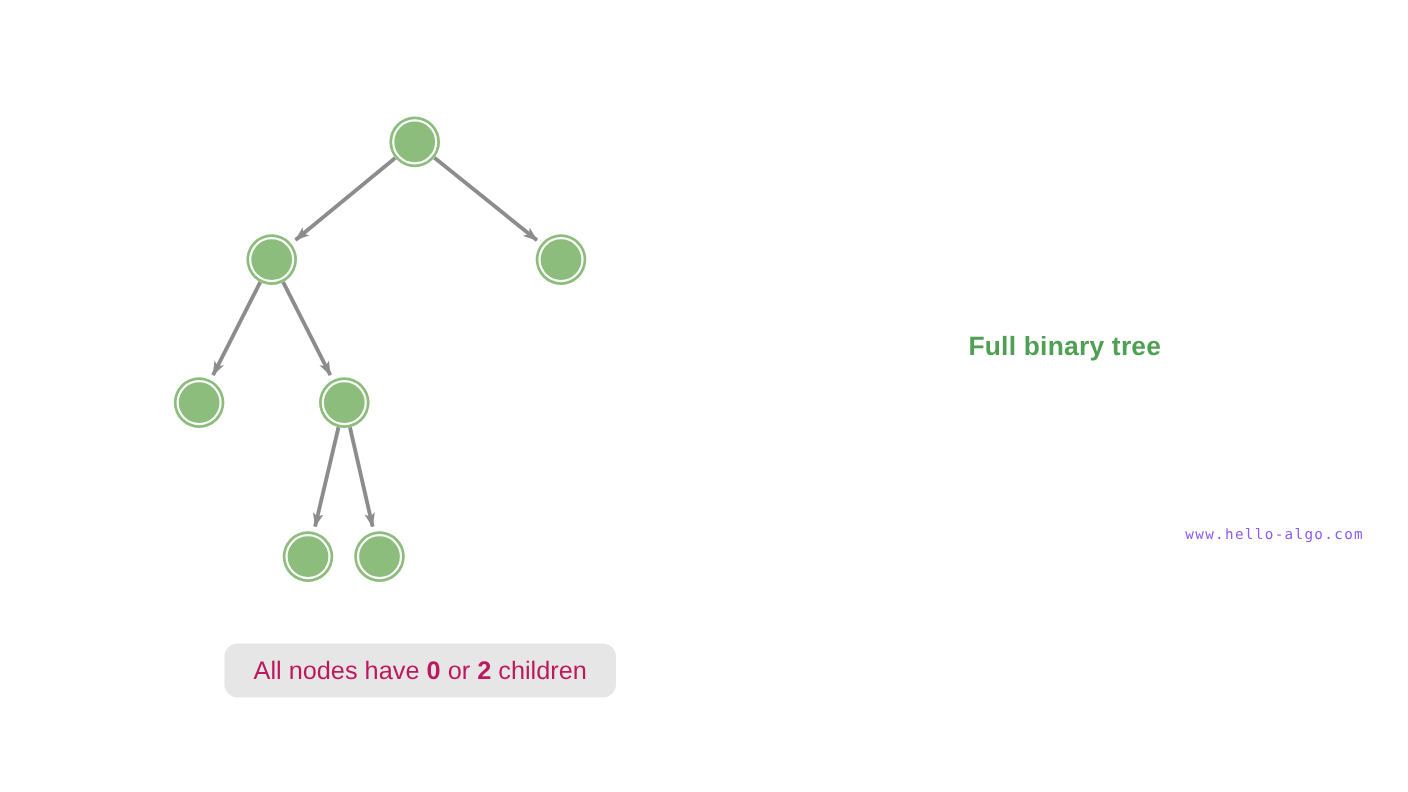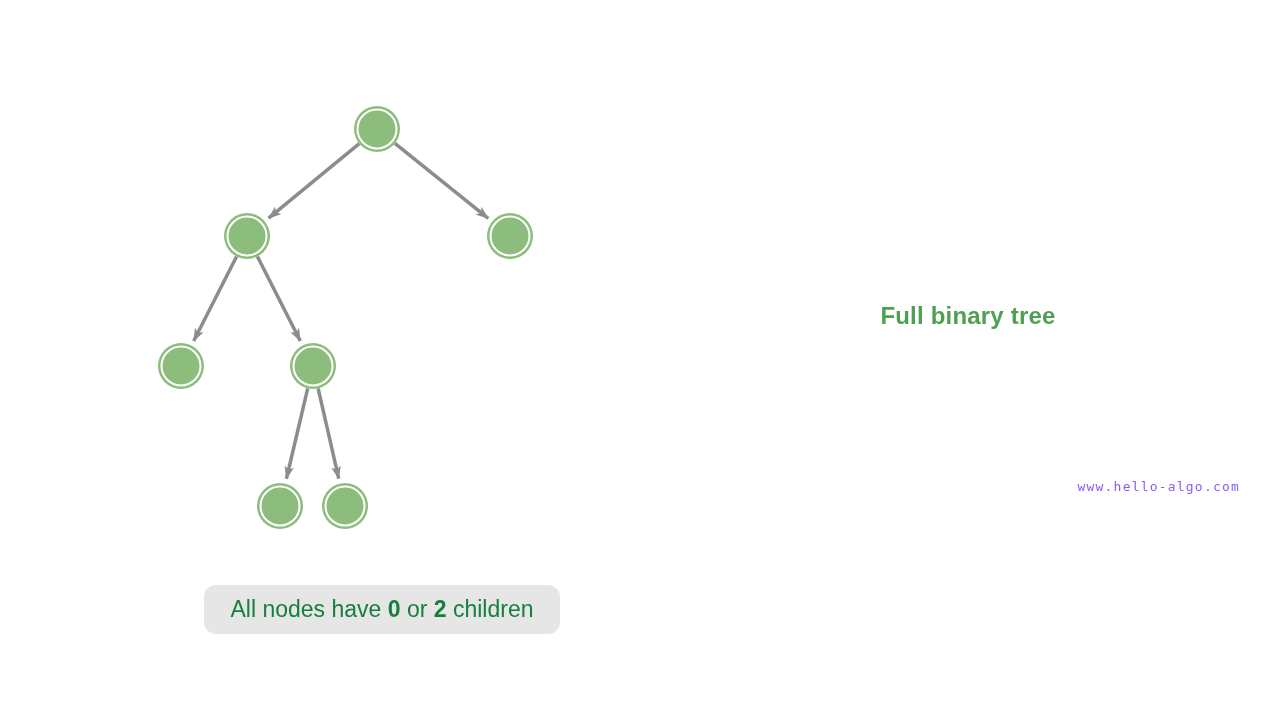--- a/index.html
+++ b/index.html
@@ -104,17 +104,17 @@
         <circle cx="280" cy="506" r="19.5" fill="none" stroke="#ffffff" stroke-width="2"></circle>
       </g>
       <g>
         <circle cx="345" cy="506" r="23" fill="#8cbd7c"></circle>
         <circle cx="345" cy="506" r="19.5" fill="none" stroke="#ffffff" stroke-width="2"></circle>
       </g>
     </svg>
 
   <div class="diagram-title" style="color: rgb(79, 160, 82);">Full binary tree</div>
 
-  <div class="caption-pill" style="background: rgb(230, 230, 230); color: #15803d;"><span>All nodes have </span><b>0</b><span> or </span><b>2</b><span> children</span></div>
+  <div class="caption-pill" style="background: rgb(230, 230, 230); color: #be185d;"><span>All nodes have </span><b>0</b><span> or </span><b>2</b><span> children</span></div>
 
   <div class="watermark" style="color: #8b5cf6;">www.hello-algo.com</div>
 
 </div>
 
 </body></html>

